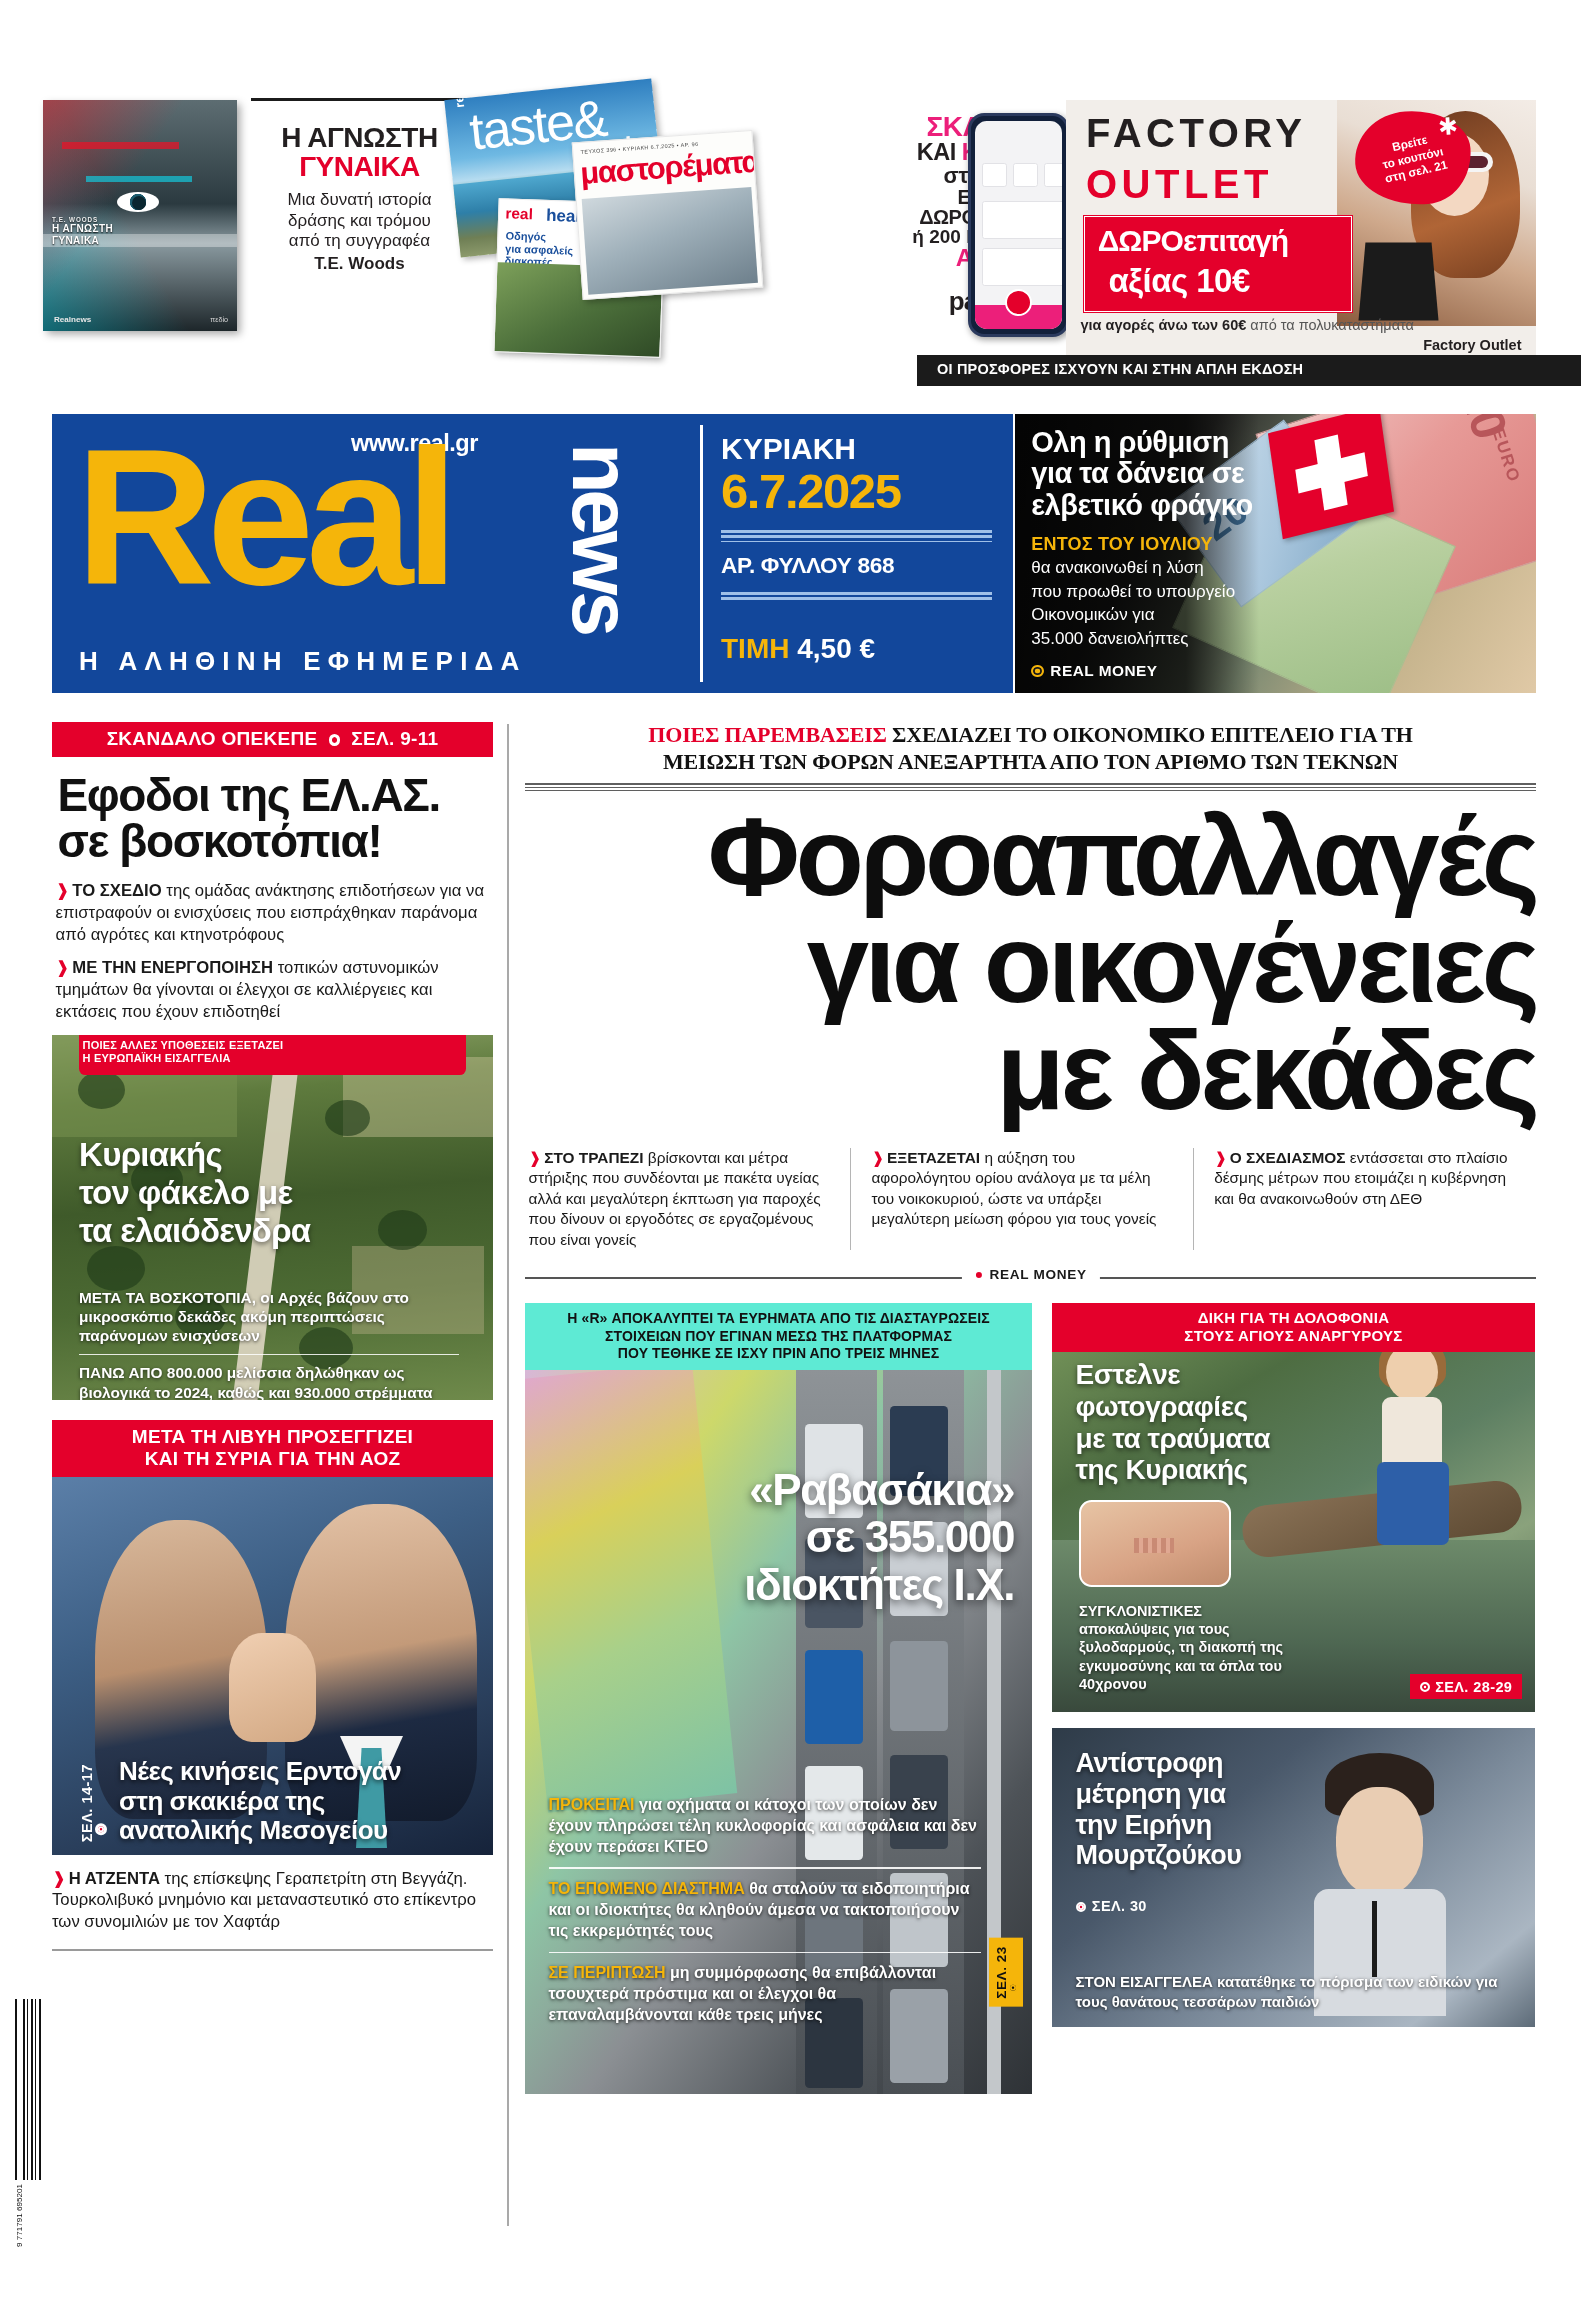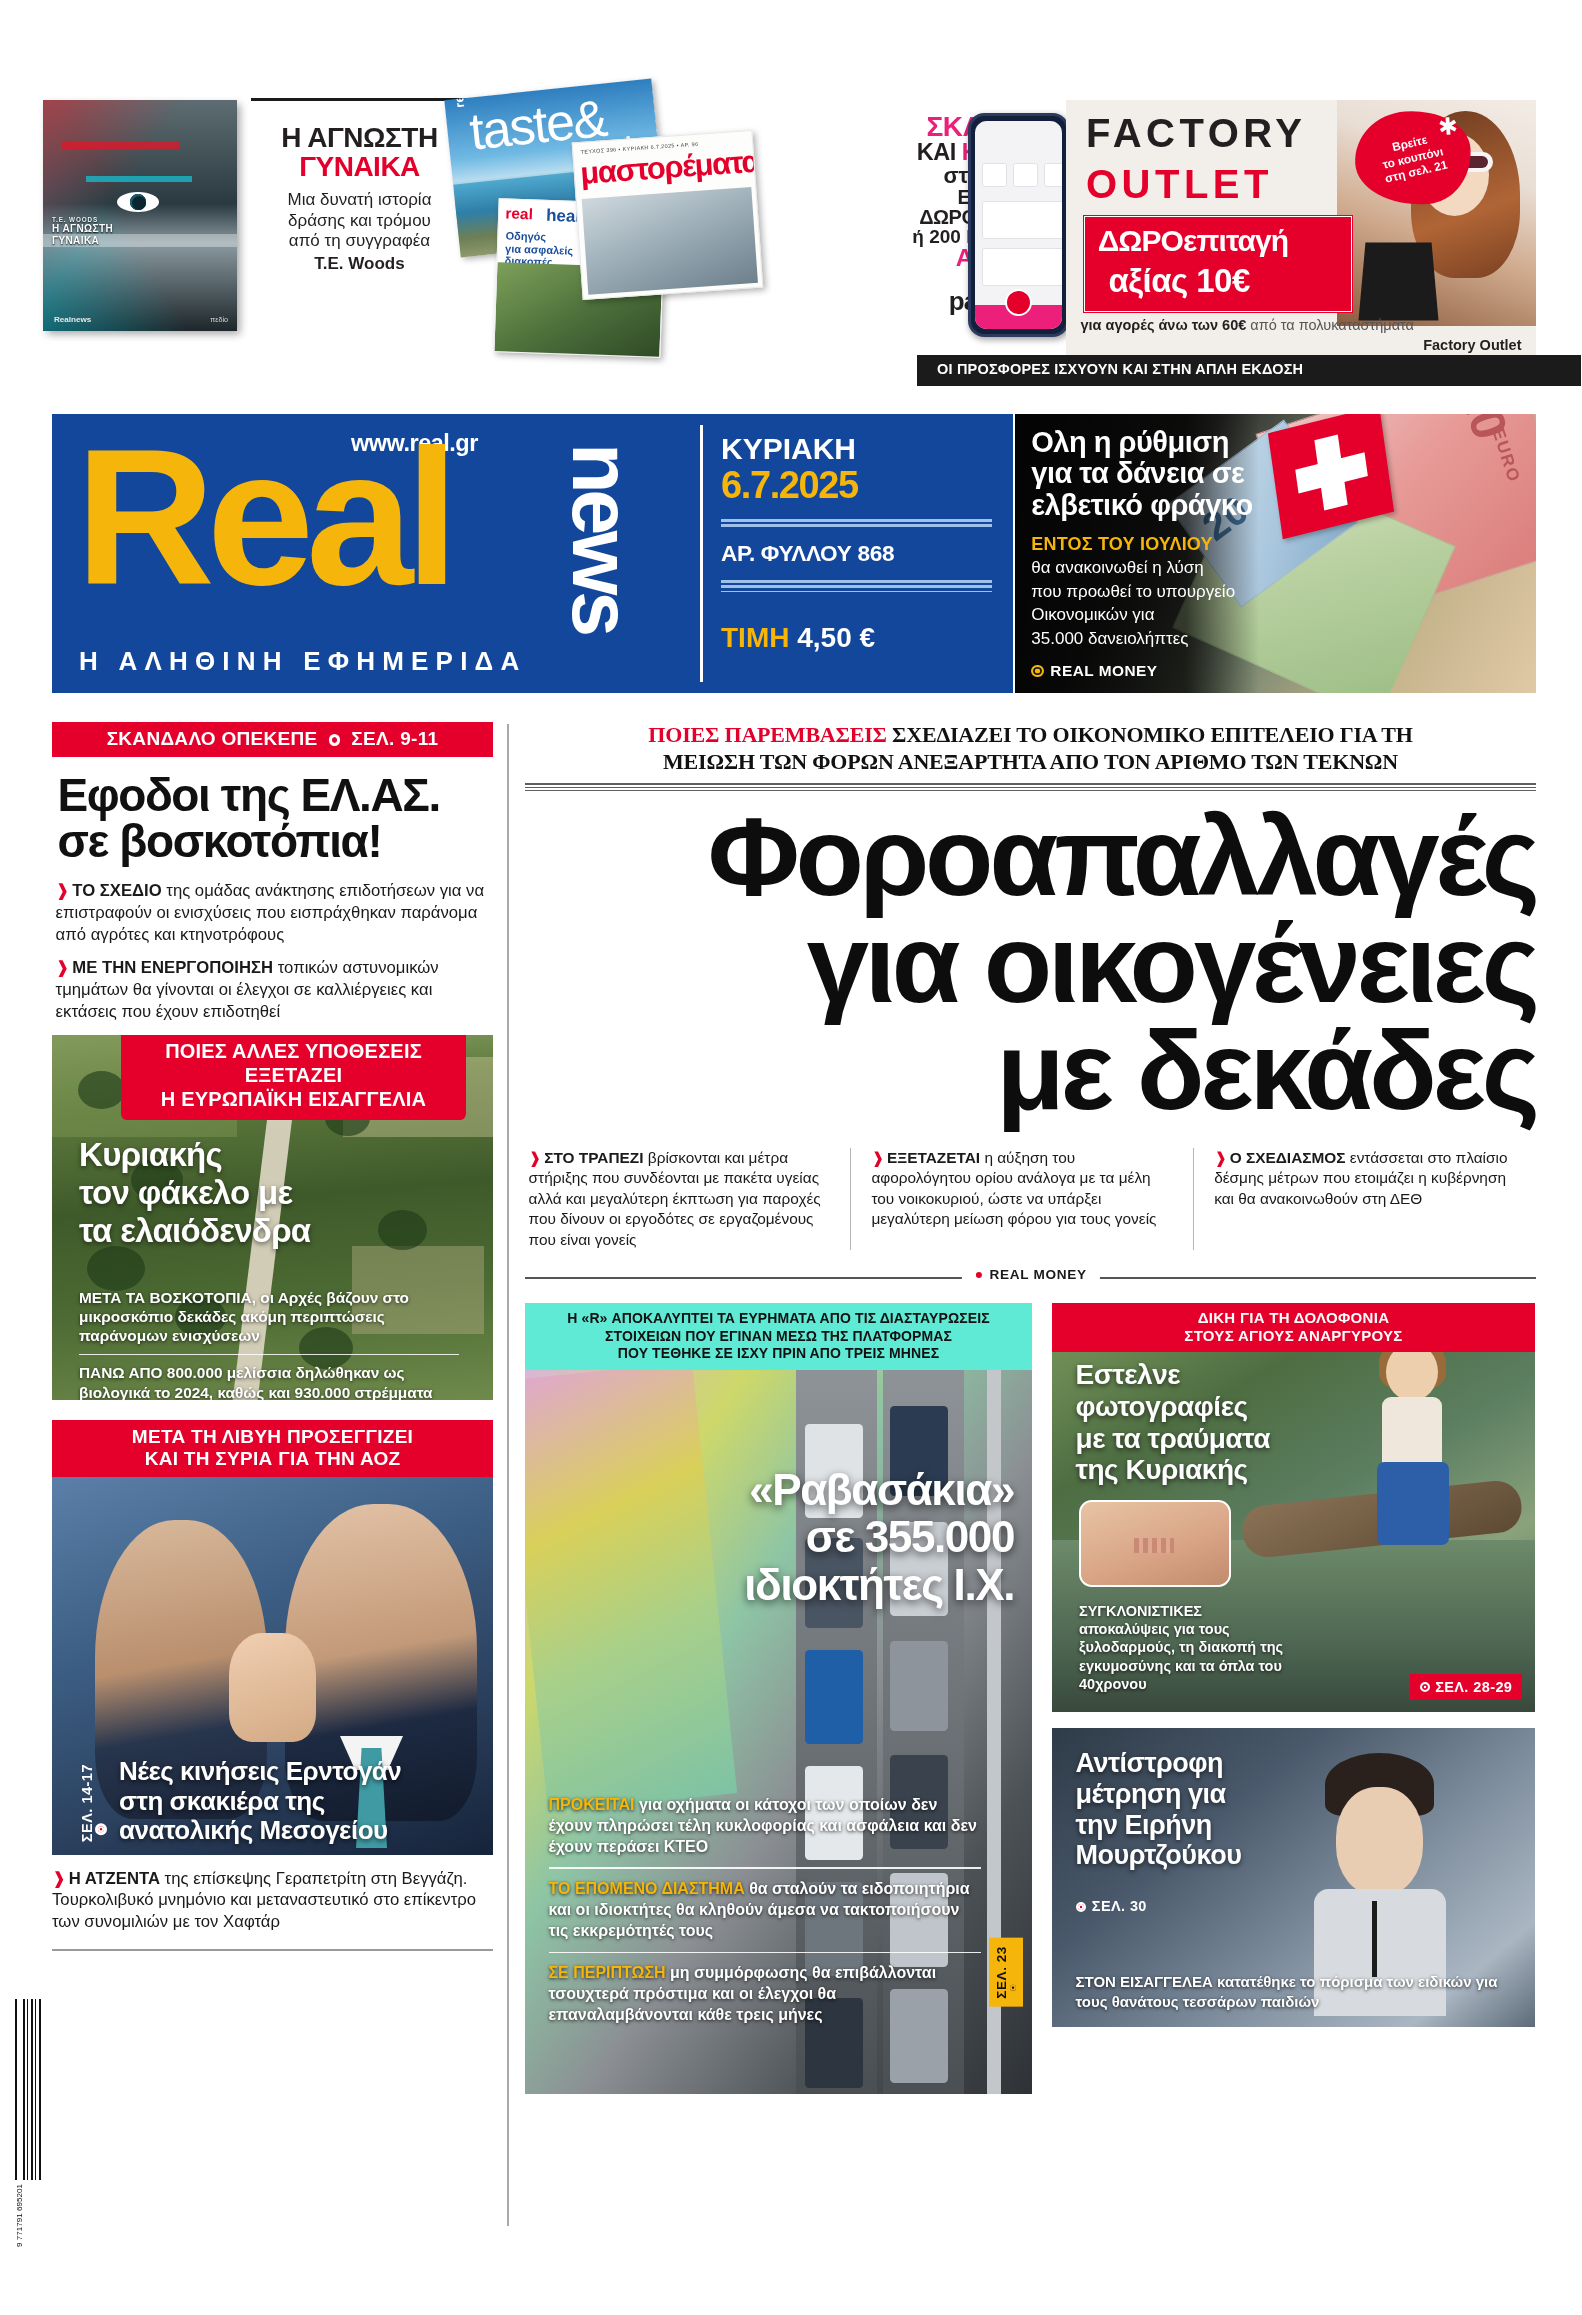--- a/index.html
+++ b/index.html
@@ -123,21 +123,21 @@
   .masthead { position:absolute; left:52px; top:414px; width:961px; height:279px; background:#12479b; }
   .mh-real { position:absolute; left:23.5px; top:23.5px; font-size:193px; font-weight:700; color:#f5b50a;
       line-height:.82; letter-spacing:-8.1px; font-family:"Liberation Sans", sans-serif; }
   .mh-news { position:absolute; left:597px; top:29px; color:#ffffff; font-size:83px; font-weight:700;
       letter-spacing:-4.5px; transform:rotate(90deg); transform-origin:left top; }
   .mh-url { position:absolute; left:299px; top:16.3px; color:#fff; font-size:23.5px; font-weight:800; letter-spacing:-0.5px;}
   .mh-tag { position:absolute; left:27px; bottom:16.3px; color:#fff; font-size:26px; font-weight:800; letter-spacing:7.2px; }
   .mh-div { position:absolute; left:648px; top:11px; width:2.7px; height:257px; background:#ffffff; }
   .mh-right { position:absolute; left:669px; top:18px; width:271px; }
   .mh-day { color:#ffffff; font-size:30px; font-weight:800; letter-spacing:0px; }
-  .mh-date { color:#f5b50a; font-size:38px; font-weight:800; letter-spacing:-1.4px; line-height:1.05; }
+  .mh-date { color:#f5b50a; font-size:49px; font-weight:800; letter-spacing:-1.4px; line-height:1.05; }
   .mh-rule { margin:12.7px 0 11px 0; height:11.8px;
      background:repeating-linear-gradient(180deg,#9fc0e8 0 2.7px, #12479b 2.7px 5.4px); }
   .mh-issue { color:#ffffff; font-size:22.6px; font-weight:800; letter-spacing:-0.3px; }
   .mh-price { margin-top:30px; font-size:28px; font-weight:800; color:#ffffff; }
   .mh-price .lbl { color:#f5b50a; }
 
   
   .swiss { position:absolute; left:1015px; top:414px; width:521px; height:279px; overflow:hidden;
       background:linear-gradient(120deg,#1a1a1a 0%, #2a2a28 30%, #7c8a72 55%, #c7b58e 78%, #e0c9a6 100%); }
   .swiss .euro1{position:absolute;right:-16.3px;top:-27px;width:271px;height:208px;transform:rotate(-18deg);
@@ -179,22 +179,22 @@
   .bullets { margin:14.5px 0 0 3.6px; }
   .bul { font-size:16.7px; line-height:1.31; color:#1a1a1a; margin-bottom:11.8px; }
   .bul .tri { color:#e4002b; font-weight:900; margin-right:2.7px; }
   .bul b { font-weight:800; }
 
   .olive { position:relative; margin-top:5.4px; width:441px; height:365px; overflow:hidden;
      background:linear-gradient(175deg,#8fa469 0%, #5f7b3e 18%, #3f5a2a 45%, #4c6a33 70%, #6f8a4b 100%); }
   .olive .road{position:absolute;left:46%;top:0;width:25px;height:100%;background:#d8d2bd;transform:skewX(-7deg);opacity:.95;}
   .olive .patch{position:absolute;background:rgba(120,145,80,.55);}
   .olive .canopy{position:absolute;border-radius:50%;background:rgba(30,58,24,.62);}
-  .olive-cap { position:absolute; left:27px; top:-3.6px; right:27px; background:#e4002b; color:#fff; text-align:center;
-      font-size:20px; font-weight:800; padding:8.1px 3.6px 9px; line-height:1.2; border-radius:0 0 6.3px 6.3px; letter-spacing:0.2px;margin-left:42px;}
+  .olive-cap { position:absolute; left:27px; top:-3.6px; right:27px; background:#e4002b; color:#fff; 
+      font-size:11px; font-weight:800; padding:8.1px 3.6px 9px; line-height:1.2; border-radius:0 0 6.3px 6.3px; letter-spacing:0.2px;}
   .olive-h { position:absolute; left:27px; top:101px; width:380px; color:#fff; font-size:33px; font-weight:800;
       line-height:1.16; letter-spacing:-0.7px; text-shadow:0 1.8px 5.4px rgba(0,0,0,.55); }
   .olive-facts { position:absolute; left:27px; top:253px; width:380px; color:#fff; }
   .olive-facts p { font-size:15.4px; line-height:1.25; text-shadow:0 0.9px 3.6px rgba(0,0,0,.7); font-weight:600;}
   .olive-facts b { font-weight:800; }
   .olive-facts .sep { height:1.8px; background:rgba(255,255,255,.85); margin:8.1px 0; }
 
   .erdogan-wrap { margin-top:20px; width:441px; }
   .erdogan { position:relative; width:441px; height:378px; overflow:hidden;
      background:linear-gradient(160deg,#5b7fa8 0%, #3d5f85 35%, #2a3f5c 70%, #16233a 100%); }

